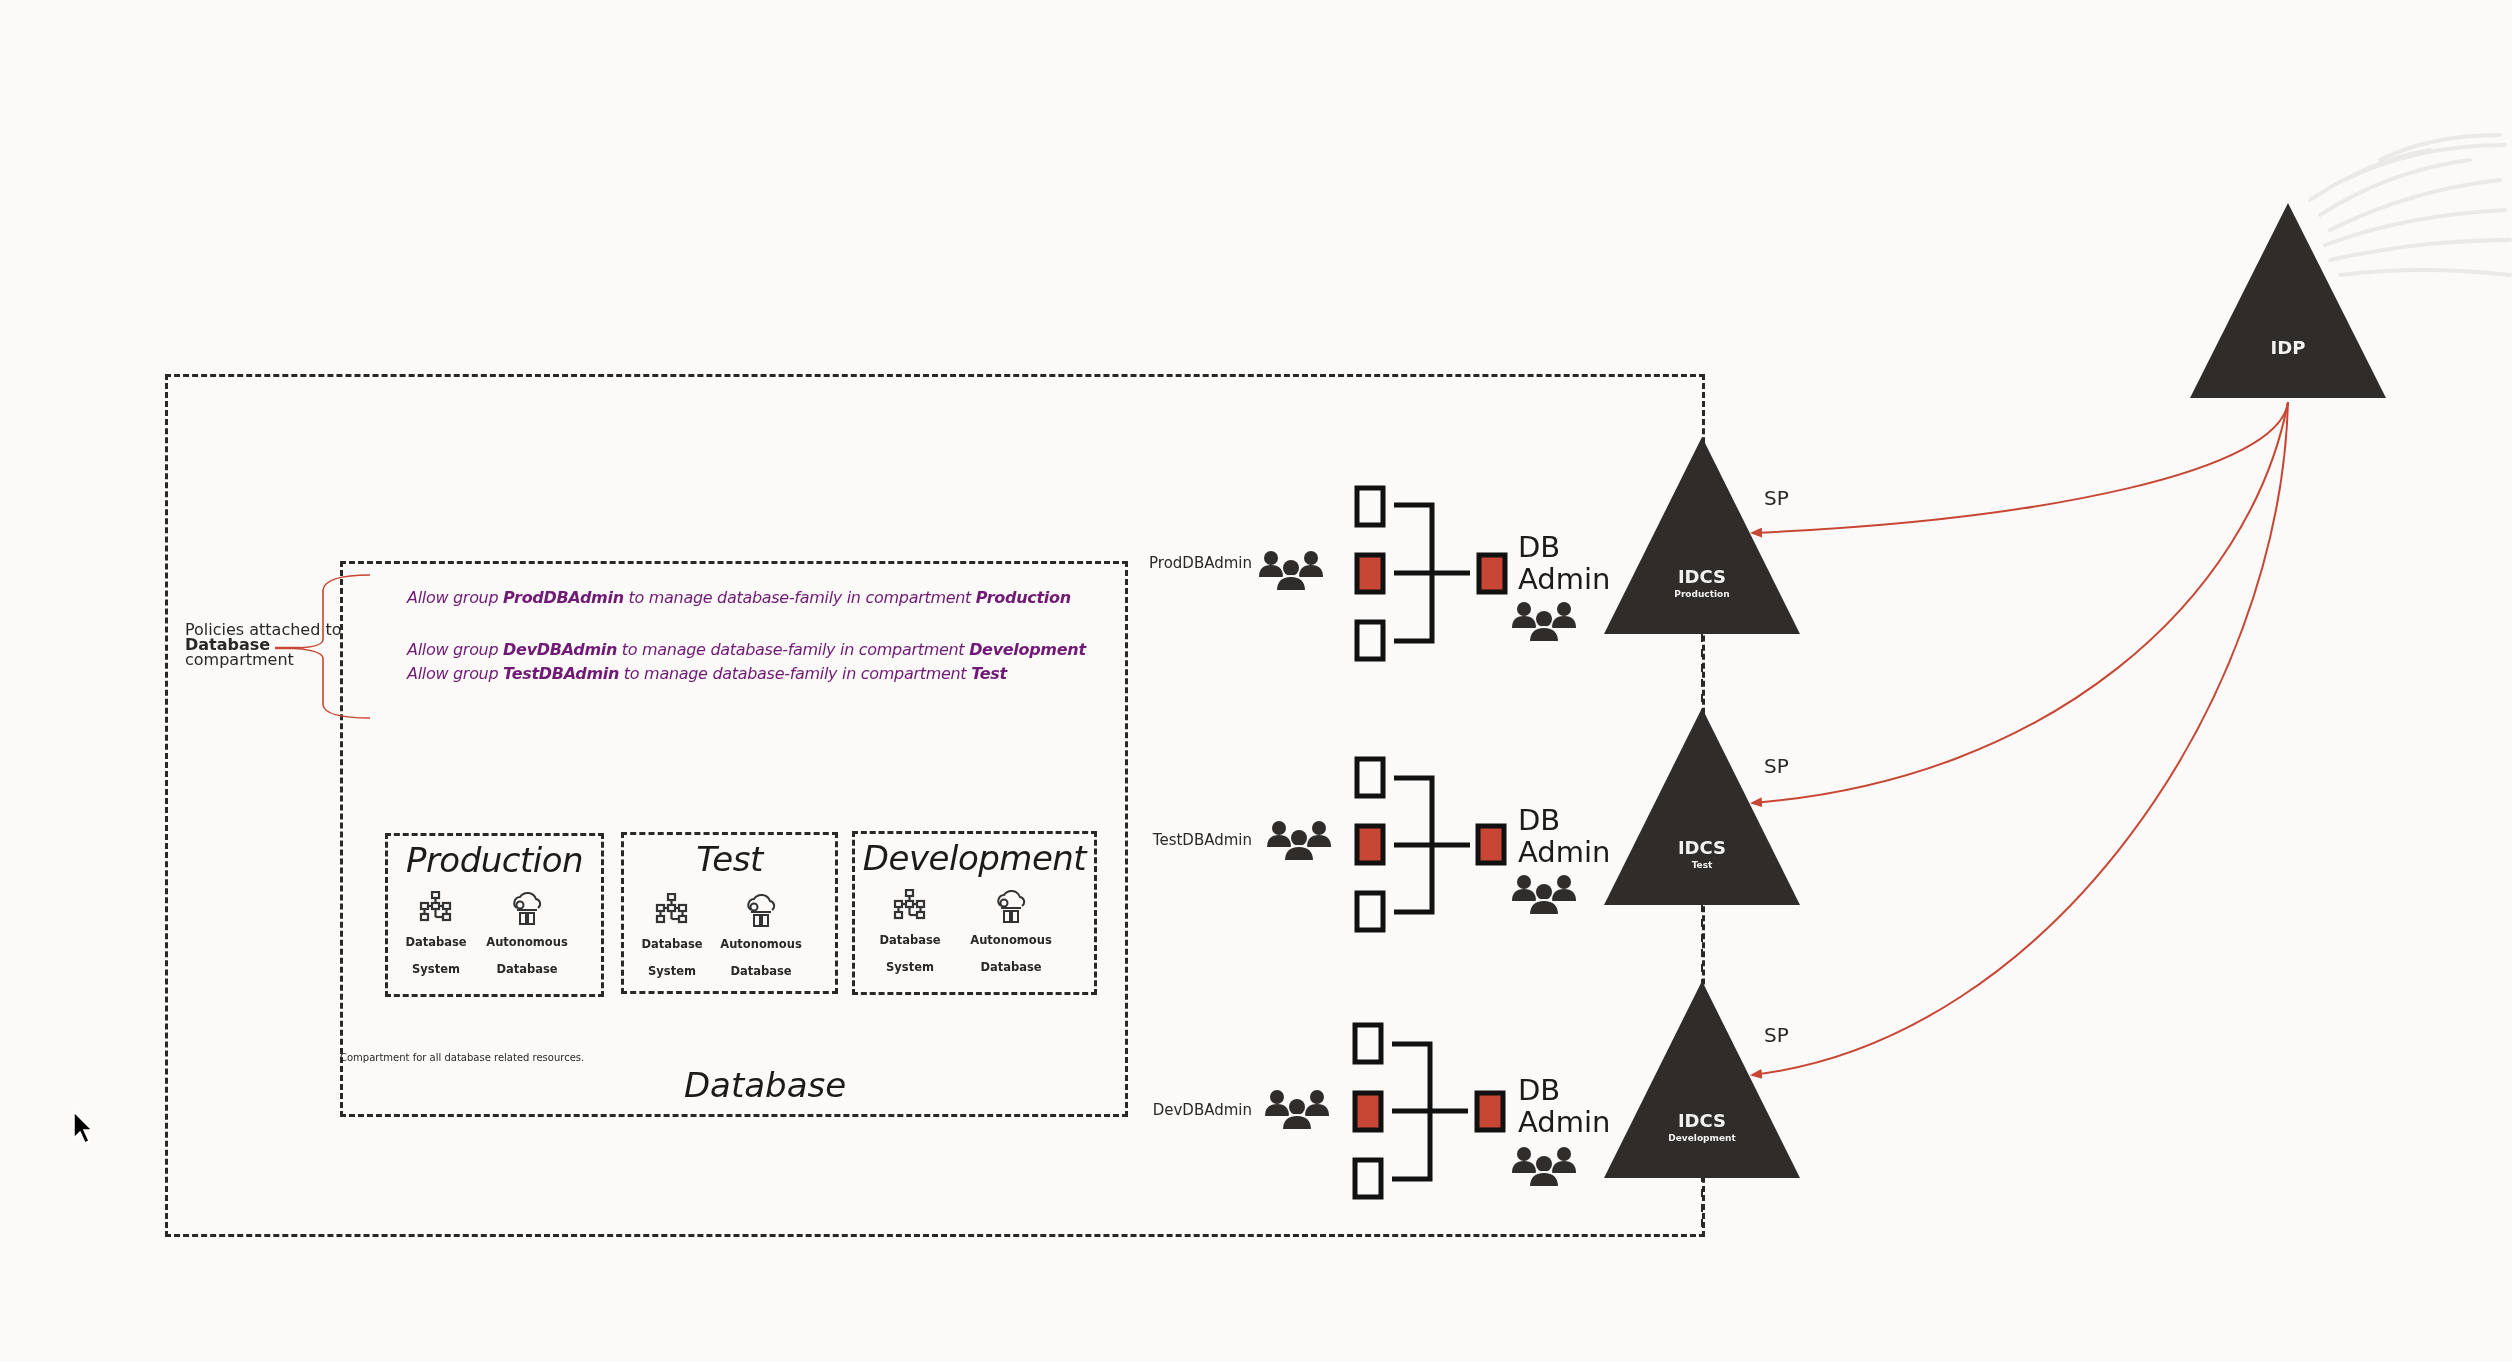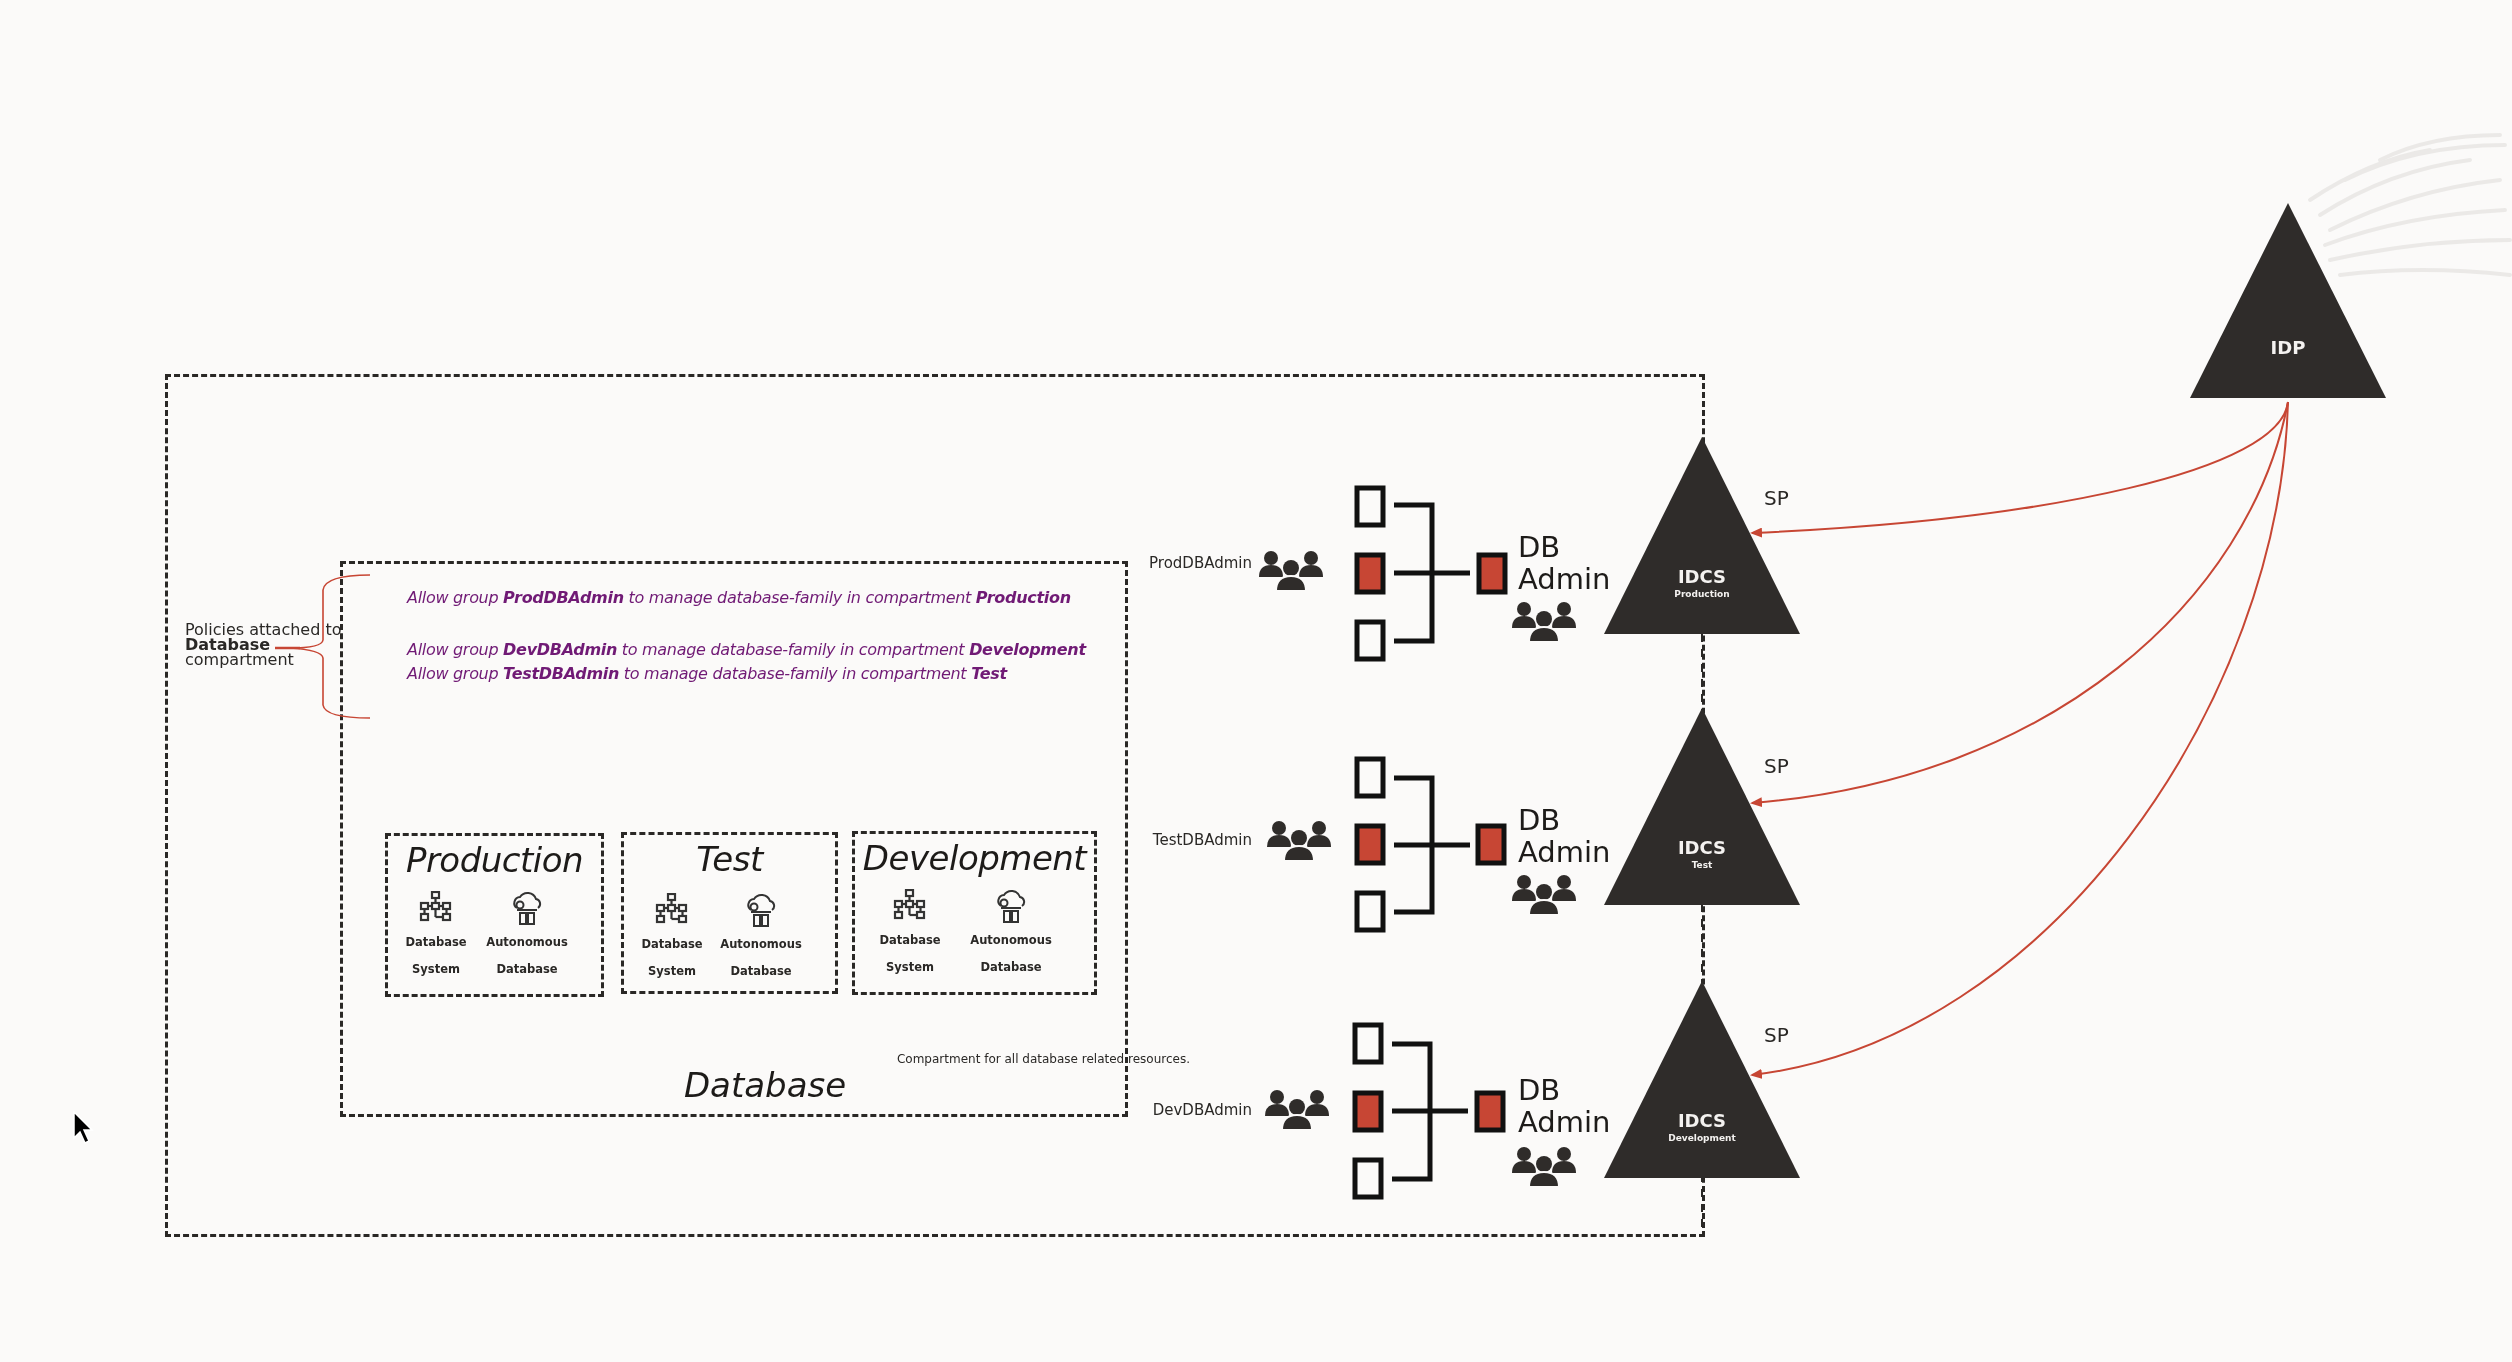--- a/index.html
+++ b/index.html
@@ -9,21 +9,21 @@
     font-family:"DejaVu Sans","Liberation Sans",sans-serif;
   }
   .dash-box { position:absolute; border:3px dashed #2a2826; box-sizing:border-box; }
   .policy { position:absolute; left:363px; font-size:16px; font-style:italic; color:#701a75; white-space:nowrap; letter-spacing:-0.3px;margin-left:44px; }
   .policy b { font-weight:bold; }
   .brace-label { position:absolute; left:185px; top:622px; font-size:16px; line-height:15px; color:#2a2826; }
   .brace-label b { font-weight:bold; }
   .comp-title { position:absolute; left:0; right:0; text-align:center; font-style:italic; font-size:34px; color:#1d1b19; letter-spacing:-0.5px; }
   .res { position:absolute; width:90px; text-align:center; font-size:11.5px; font-weight:bold; color:#2a2826; line-height:27px; }
   .res svg { display:block; margin:0 auto 2px auto; }
-  .db-caption { position:absolute; left:340px; width:850px; text-align:right; top:1052px; font-size:12px; color:#2a2826; }
+  .db-caption { position:absolute; left:340px; width:850px; text-align:left; top:1052px; font-size:10px; color:#2a2826; }
   .db-title { position:absolute; left:340px; width:850px; text-align:center; top:1065px; font-size:34px; font-style:italic; color:#1d1b19; }
   .group-label { position:absolute; font-size:15px; color:#2a2826; text-align:right; width:140px; }
   .dbadmin { position:absolute; font-size:29px; line-height:32px; color:#1d1b19; }
   .sp { position:absolute; font-size:20px; color:#2a2826; }
   .tri-text { position:absolute; width:200px; text-align:center; color:#f4f2f0;font-weight:bold; }
   .tri-text .t1 { font-size:18px; display:block; }
   .tri-text .t2 { font-size:9px; display:block; margin-top:2px; }
   svg.overlay { position:absolute; left:0; top:0; }
 </style>
 </head>

